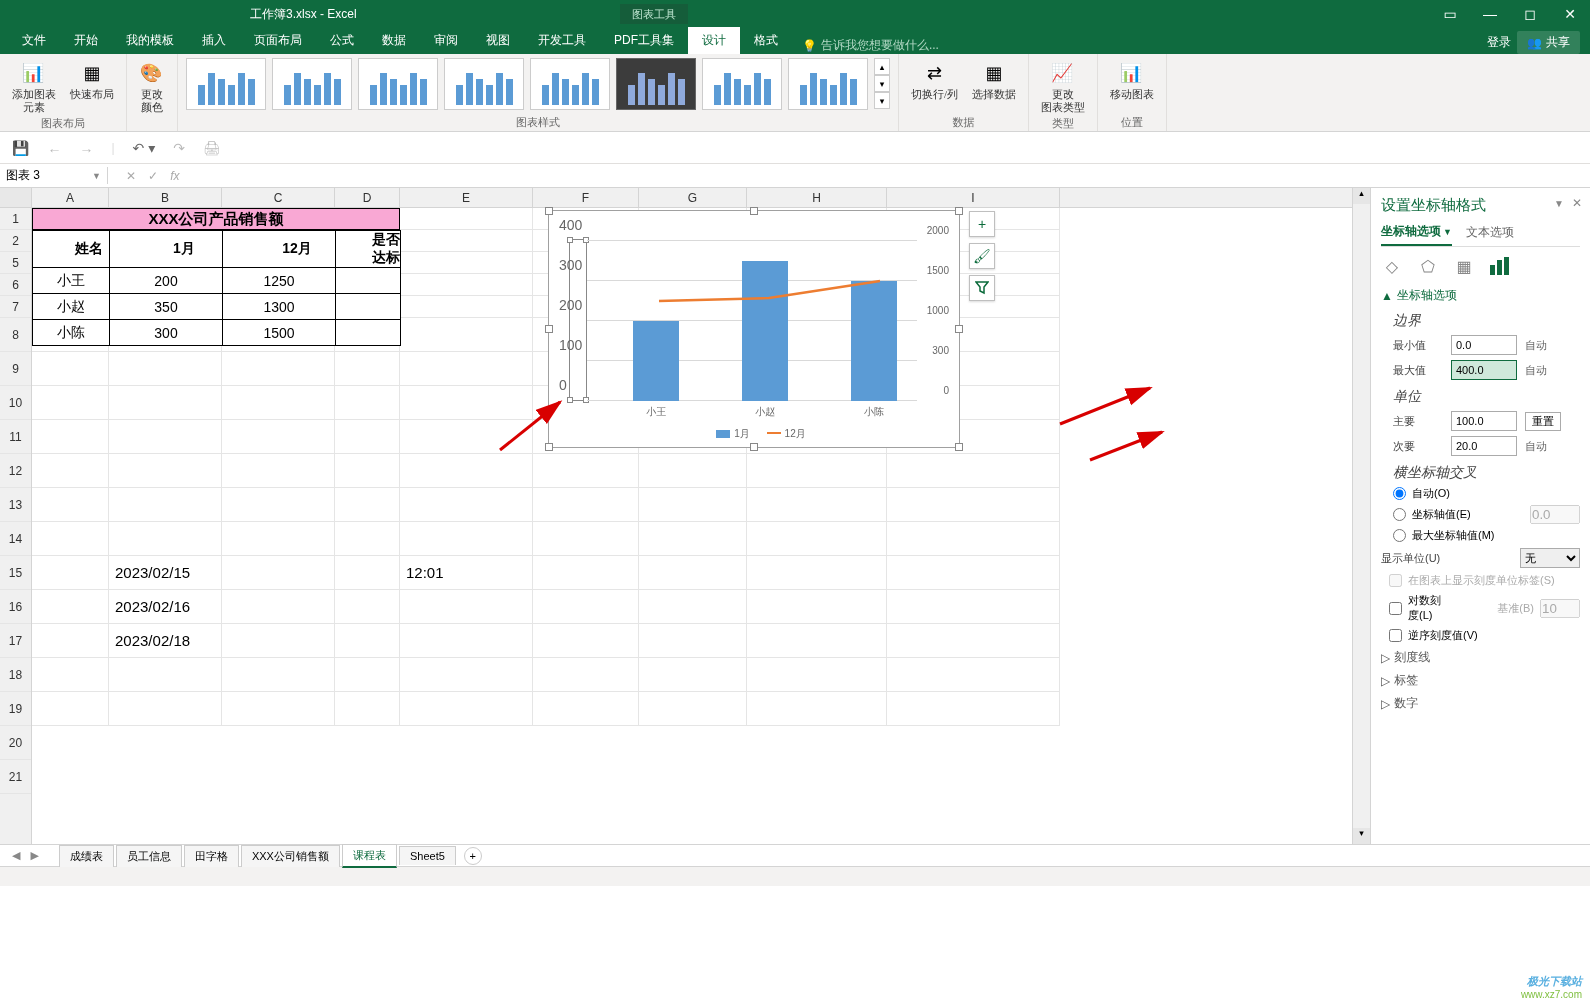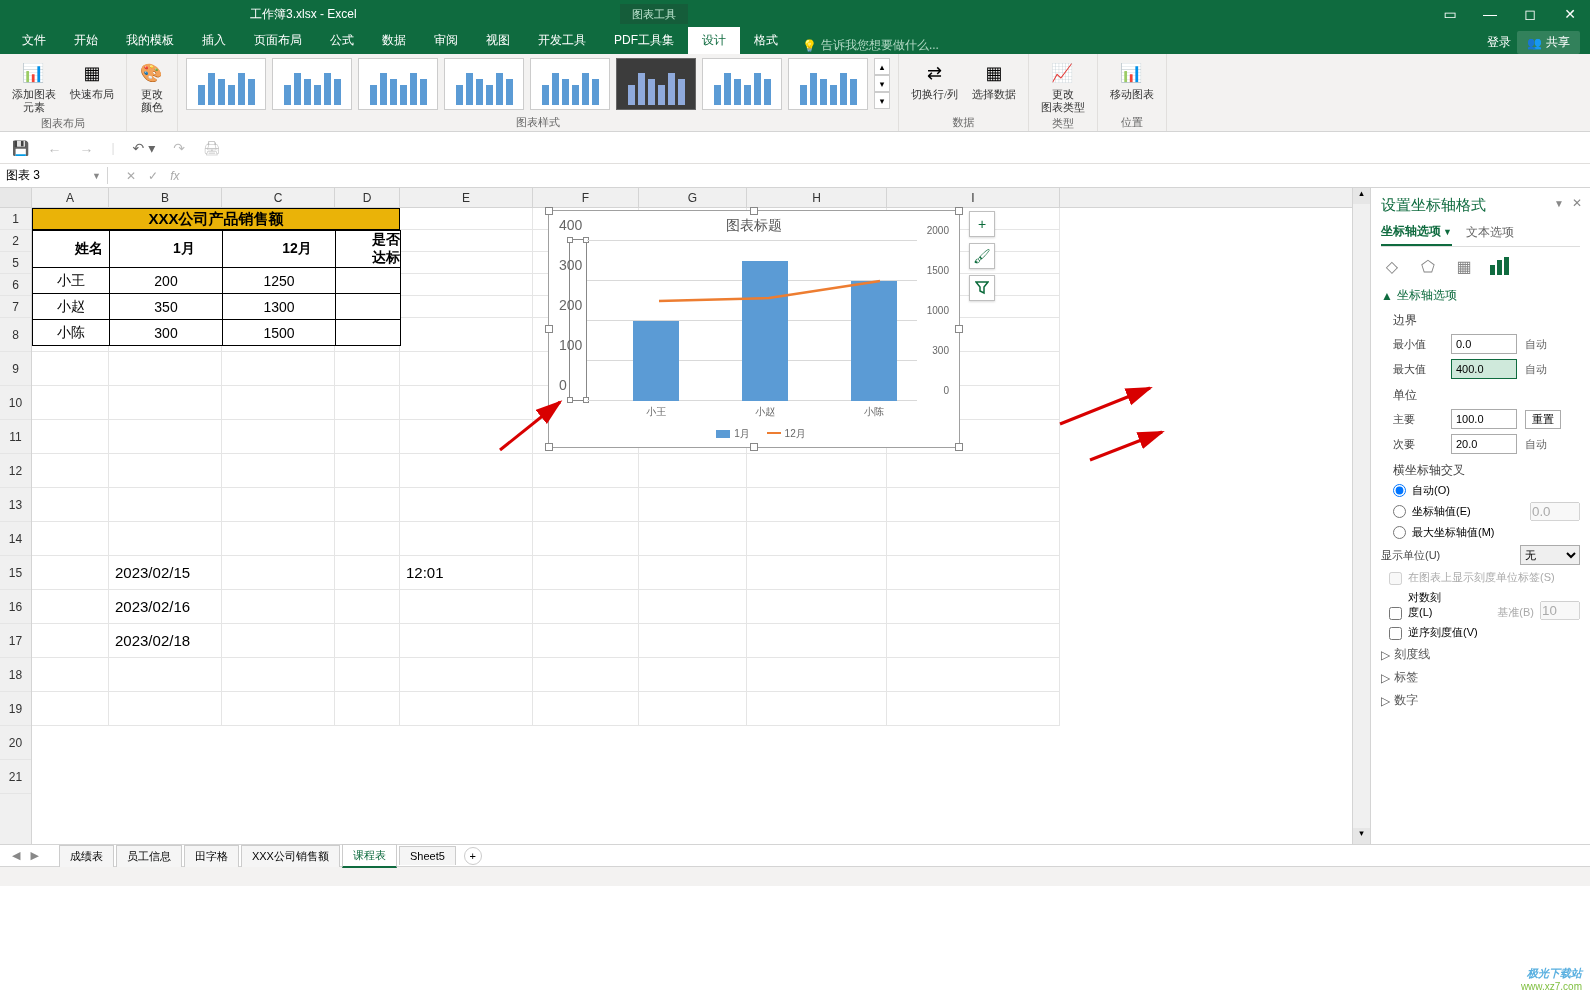--- a/index.html
+++ b/index.html
@@ -55,21 +55,21 @@
 .grid-area { flex: 1; position: relative; overflow: hidden; }
 .col-headers { height: 20px; display: flex; background: #f0f0f0; border-bottom: 1px solid #d4d4d4; }
 .col-headers .ch { border-right: 1px solid #d4d4d4; display: flex; align-items: center; justify-content: center; font-size: 12px; color: #333; }
 .cells { position: relative; }
 .cell-row { display: flex; height: 34px; }
 .cell-row.short { height: 22px; }
 .cell { border-right: 1px solid #e5e5e5; border-bottom: 1px solid #e5e5e5; display: flex; align-items: center; justify-content: center; font-size: 13px; }
 
 
 .data-table { position: absolute; left: 0; top: 0; }
-.data-table .tb-title { width: 368px; height: 22px; border: 1.5px solid #000; font-weight: bold; font-size: 15px; display:flex; align-items:center; justify-content:center; background:#eab308; }
+.data-table .tb-title { width: 368px; height: 22px; border: 1.5px solid #000; font-weight: bold; font-size: 15px; display:flex; align-items:center; justify-content:center; background:#f9a8d4; }
 .data-table table { border-collapse: collapse; }
 .data-table td, .data-table th { border: 1.5px solid #000; font-size: 14px; text-align: center; background:#fff; }
 .data-table th { height: 26px; padding-left: 36px; }
 .data-table td { height: 26px; }
 
 
 .chart-obj { position: absolute; left: 516px; top: 2px; width: 412px; height: 238px; background: #fff; border: 1px solid #a0a0a0; }
 .chart-obj .handle { position: absolute; width: 8px; height: 8px; background: #fff; border: 1px solid #888; }
 .chart-obj .h-tl { left: -4px; top: -4px; } .chart-obj .h-tr { right: -4px; top: -4px; }
 .chart-obj .h-bl { left: -4px; bottom: -4px; } .chart-obj .h-br { right: -4px; bottom: -4px; }
@@ -105,41 +105,41 @@
 .format-pane .fp-icongroup .fi.active svg rect { fill:#0f6b3f; }
 .section-head { color: #0f6b3f; font-size: 12px; margin: 6px 0 6px; display:flex; align-items:center; gap:4px; cursor:pointer; }
 .section-head.collapsed { color:#555; }
 .field-row { display: flex; align-items: center; margin: 5px 0 5px 12px; gap: 8px; font-size: 11px; color: #444; }
 .field-row .fl { width: 50px; }
 .field-row input[type=text] { width: 66px; height: 20px; border: 1px solid #ababab; font-size: 11px; padding: 0 4px; }
 .field-row input.highlighted { border-color:#0f6b3f; background:#cfe9db; }
 .field-row .auto-btn { font-size: 11px; color: #666; }
 .field-row .reset-btn { border: 1px solid #ababab; padding: 1px 6px; font-size: 11px; background: #fff; cursor:pointer; }
 .radio-row { margin: 4px 0 4px 12px; font-size: 11px; display:flex; align-items:center; gap:6px; }
-.format-pane .sub-label { font-size: 12px; color: #444; margin: 8px 0 4px 0px; }
+.format-pane .sub-label { font-size: 14px; color: #444; margin: 8px 0 4px 0px; font-style: italic; }
 .format-pane select { height: 20px; border: 1px solid #ababab; font-size: 11px; }
-.checkbox-row { margin: 5px 0 5px 8px; font-size:11px; display:flex; align-items:flex-end; gap:6px; }
+.checkbox-row { margin: 5px 0 5px 8px; font-size:11px; display:flex; align-items:center; gap:6px; }
 .format-pane .close-x { position:absolute; right:8px; top:8px; font-size:12px; color:#888; cursor:pointer; }
 .format-pane .dd-arrow { position:absolute; right:26px; top:10px; font-size:10px; color:#888; cursor:pointer; }
 
 
 .arrow { position: absolute; pointer-events: none; }
 
 
 .sheet-tabs { height: 22px; background: #fff; border-top: 1px solid #d4d4d4; display: flex; align-items: center; padding: 0 8px; gap: 2px; font-size: 11px; }
 .sheet-tabs .navbtn { font-size: 11px; color: #888; padding: 0 4px; cursor:pointer; }
 .sheet-tabs .stab { padding: 3px 10px; border: 1px solid #ccc; border-bottom: none; cursor: pointer; background:#f5f5f5; }
 .sheet-tabs .stab.active { background: #fff; border-bottom: 2px solid #0f6b3f; color:#0f6b3f; }
 .sheet-tabs .addtab { width:18px; height:18px; border:1px solid #ccc; border-radius:50%; display:flex; align-items:center; justify-content:center; cursor:pointer; margin-left:6px; }
 
 
 .status-bar { height: 20px; background: #f3f2f1; border-top: 1px solid #d4d4d4; }
 
 
-.watermark { position:absolute; right:8px; bottom:14px; font-size:11px; text-align:right; }
+.watermark { position:absolute; right:8px; bottom:6px; font-size:11px; text-align:right; }
 .watermark .w1 { color:#5ab0e0; font-style:italic; font-weight:bold; }
 .watermark .w2 { color:#7fbf3f; font-size:10px; }
 
 
 .cw-A{width:77px}.cw-B{width:113px}.cw-C{width:113px}.cw-D{width:65px}.cw-E{width:133px}.cw-F{width:106px}.cw-G{width:108px}.cw-H{width:140px}.cw-I{width:173px}
 </style>
 </head>
 <body>
 
 <div class="titlebar">
@@ -588,21 +588,20 @@
                   <td>小陈</td>
                   <td>300</td>
                   <td>1500</td>
                   <td></td>
                 </tr>
           </tbody>
             </table>
         </div>
 
         <div class="chart-obj">
-          <div class="chart-title">图表标题</div>
           <div class="axis-selected">
             <span class="ah" style="left:-3px;top:-3px"></span>
               <span class="ah" style="right:-3px;top:-3px"></span>
             <span class="ah" style="left:-3px;bottom:-3px"></span>
               <span class="ah" style="right:-3px;bottom:-3px"></span>
           </div>
           <div class="plot-area">
             <div class="gridline" style="bottom:0%"></div>
               <span class="yleft-label" style="bottom:0%">0</span>
               <span class="yright-label" style="bottom:0%">0</span>

